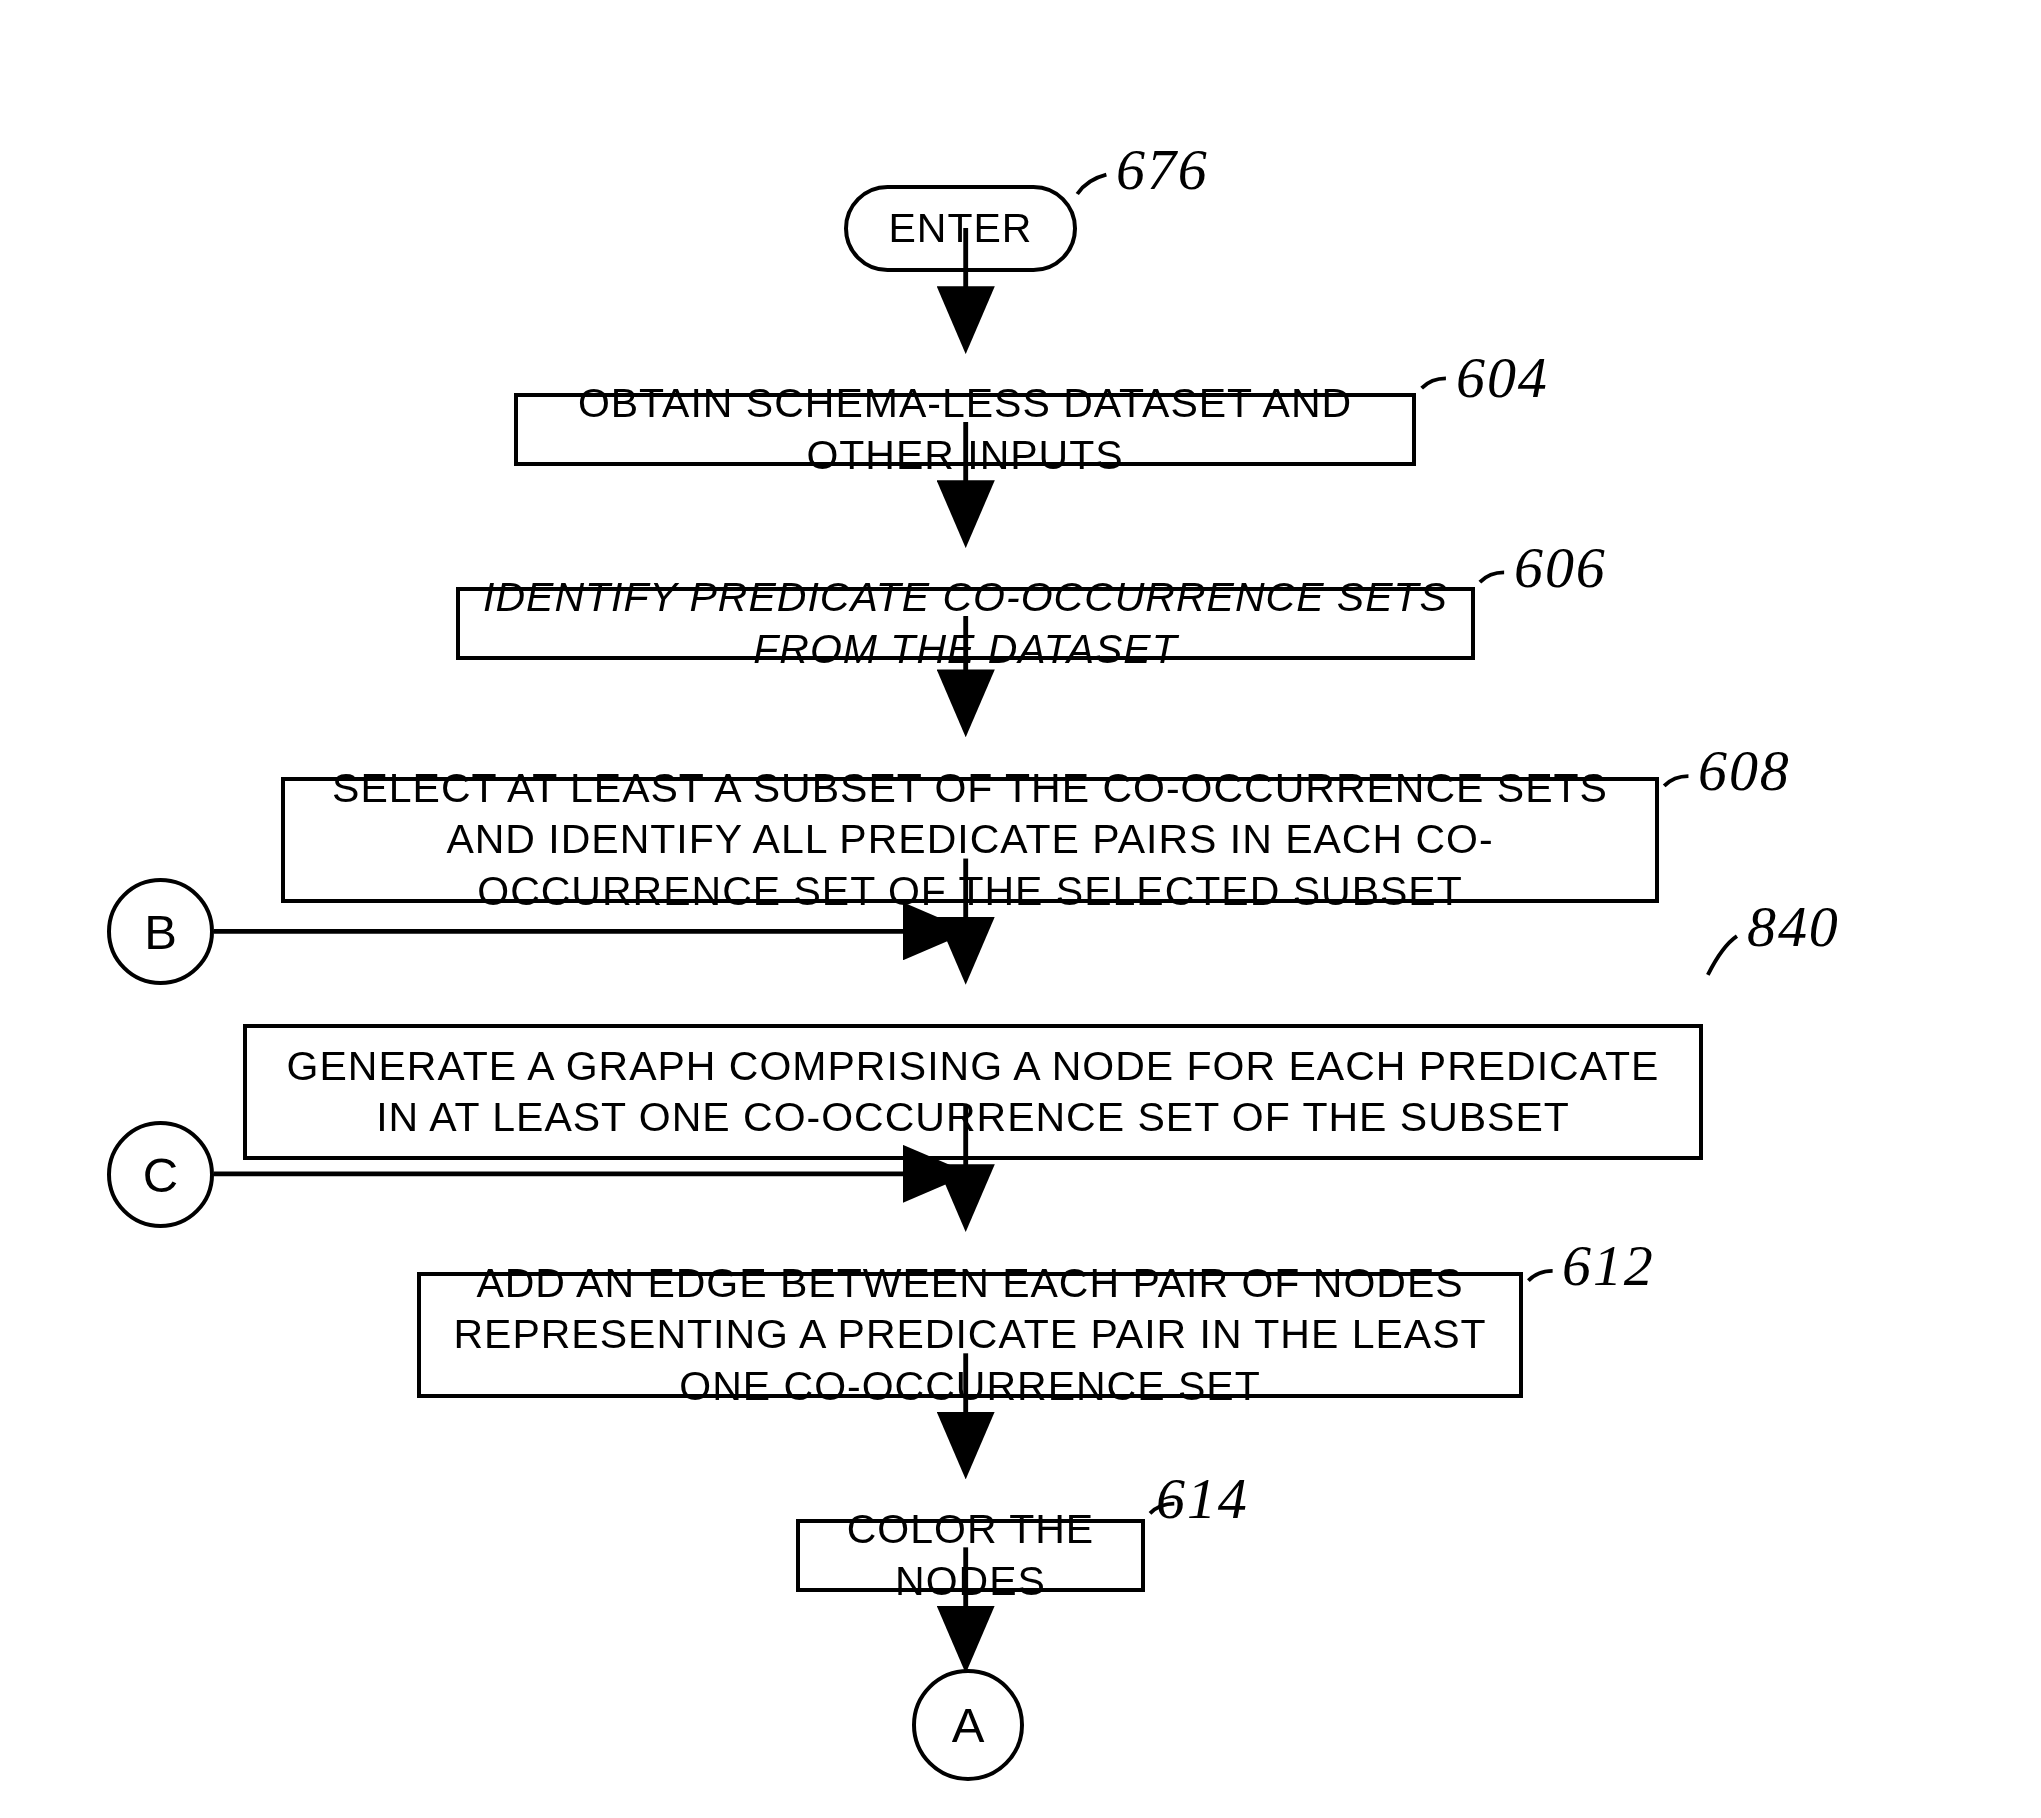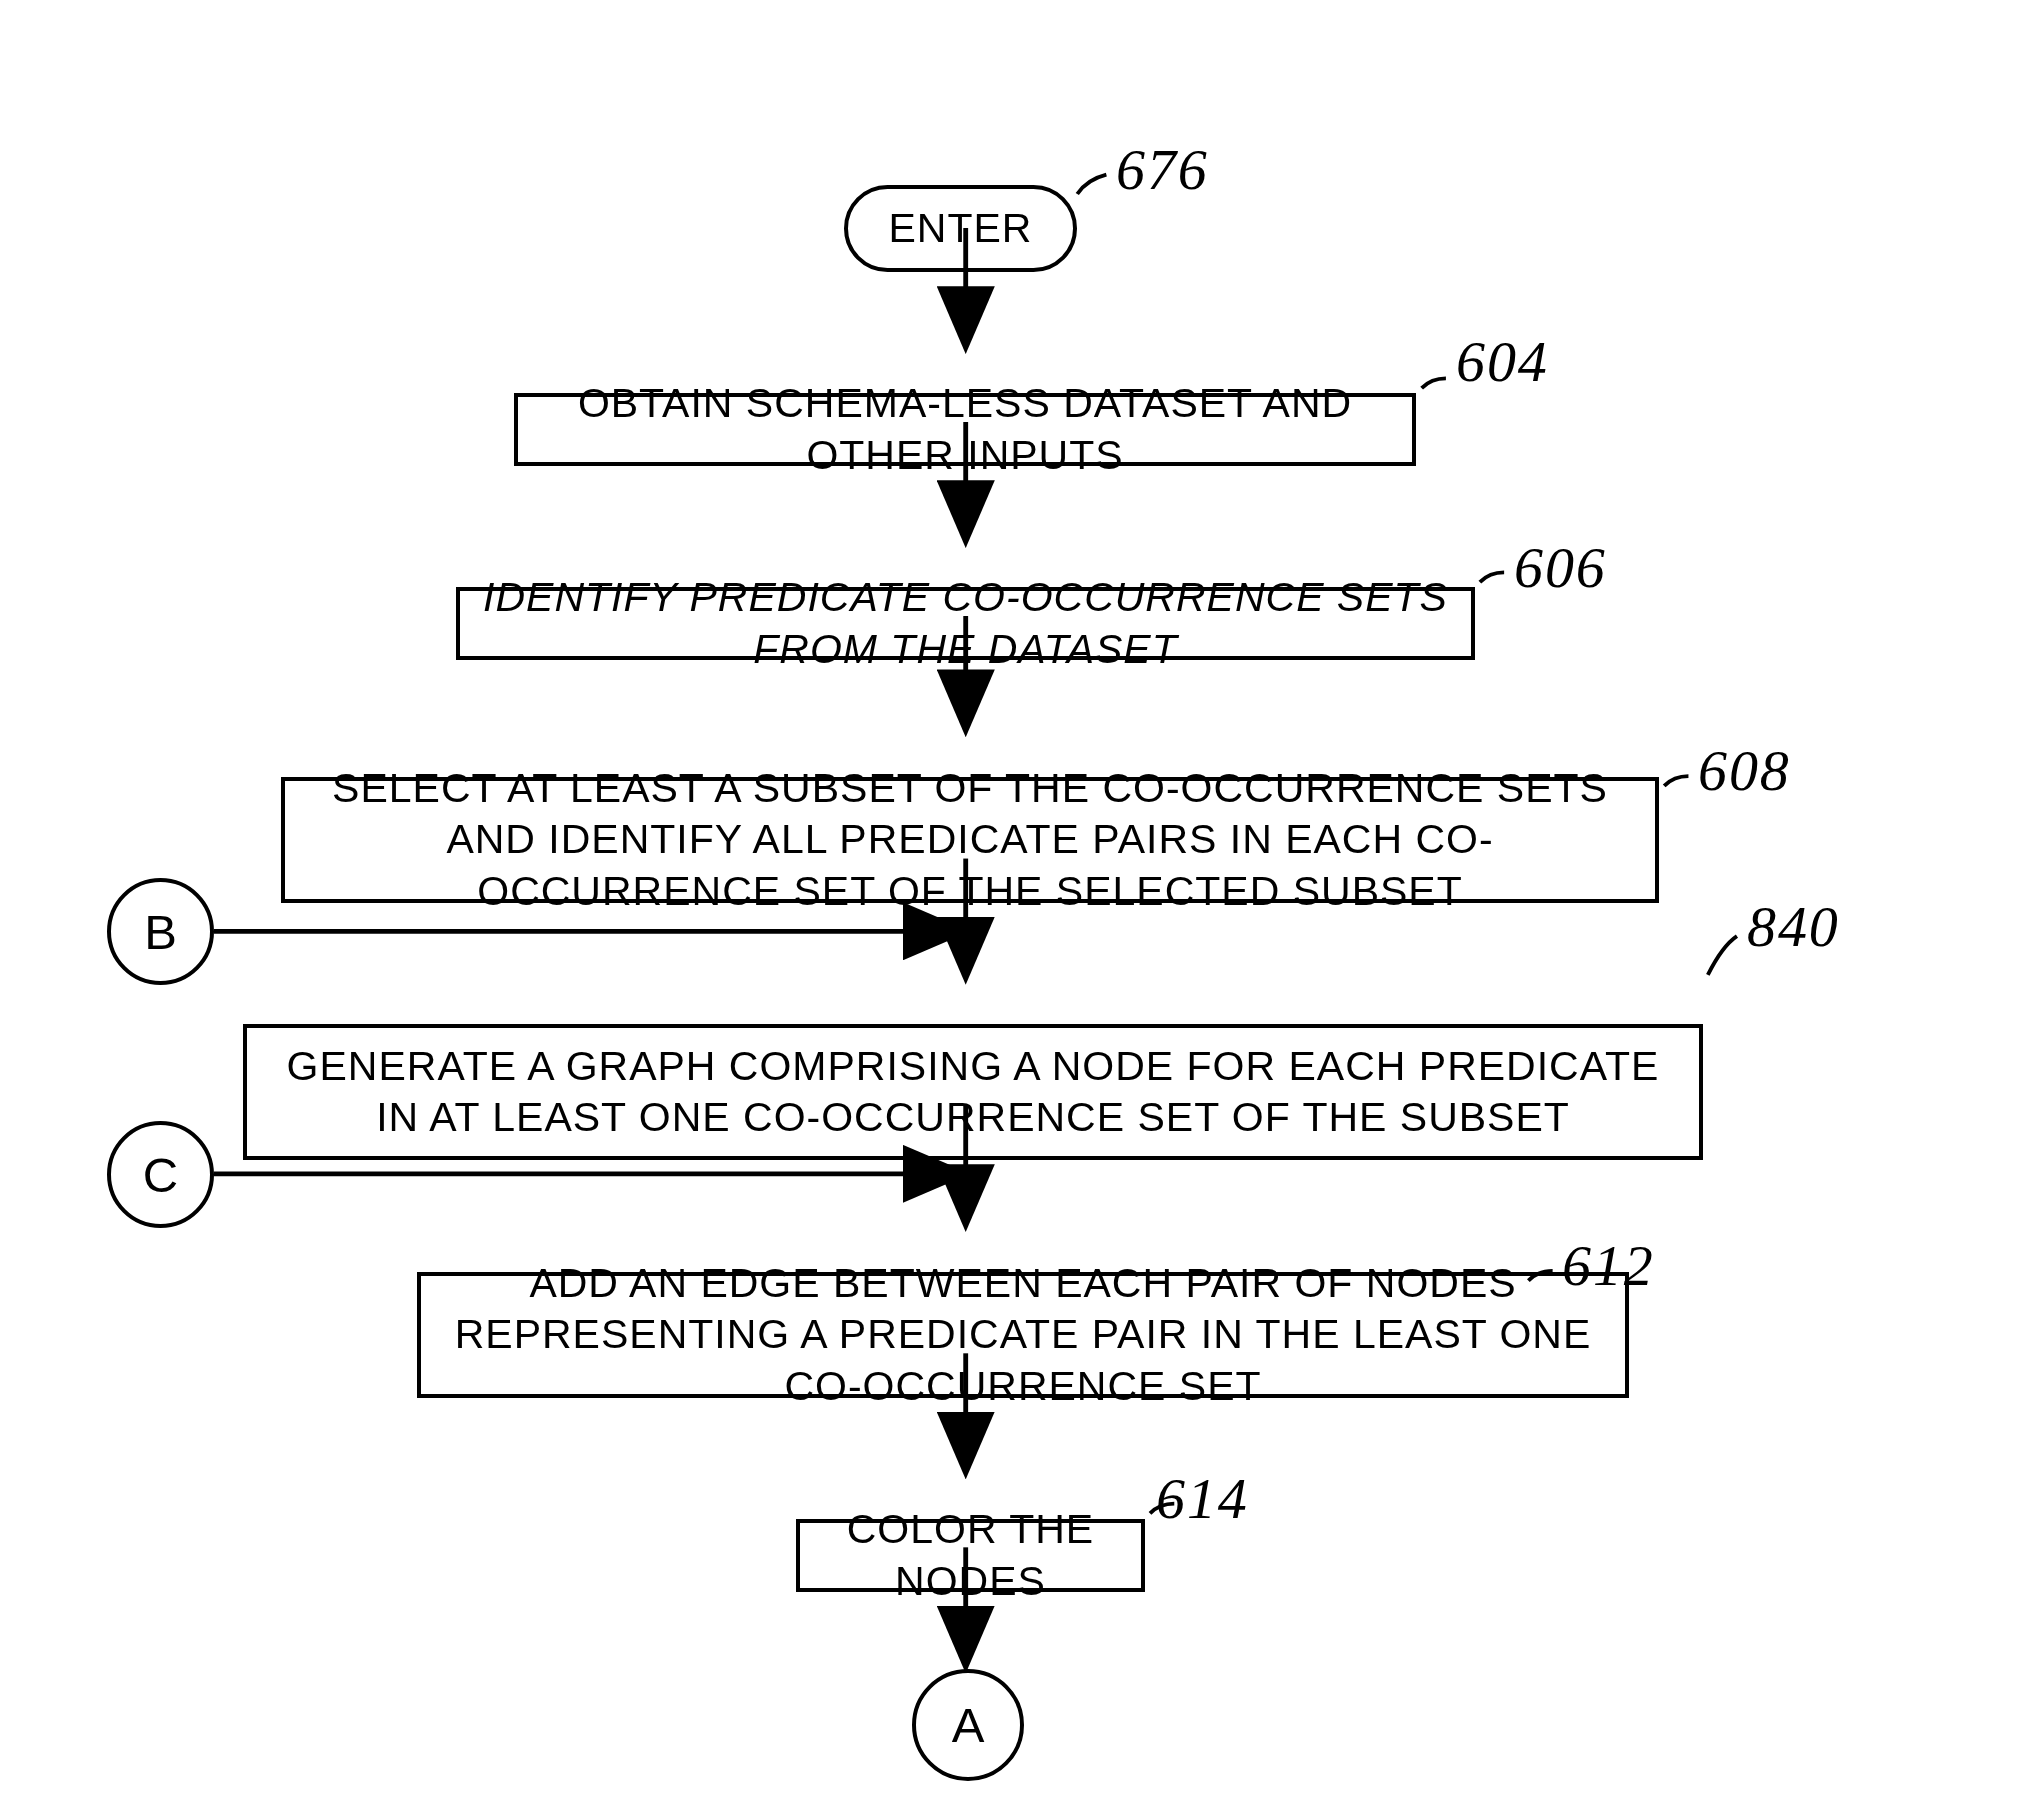--- a/index.html
+++ b/index.html
@@ -64,21 +64,21 @@
 <div class="canvas">
 
   <div class="node terminator" style="left:844px; top:141px; width:233px; height:87px;">
     <span>ENTER</span>
   </div>
   <div class="label" style="left:1116px; top:136px;">676</div>
 
   <div class="node" style="left:514px; top:349px; width:902px; height:73px;">
     <span>OBTAIN SCHEMA-LESS DATASET AND OTHER INPUTS</span>
   </div>
-  <div class="label" style="left:1456px; top:328px;">604</div>
+  <div class="label" style="left:1456px; top:344px;">604</div>
 
   <div class="node" style="left:456px; top:543px; width:1019px; height:73px;font-style:italic;">
     <span>IDENTIFY PREDICATE CO-OCCURRENCE SETS FROM THE DATASET</span>
   </div>
   <div class="label" style="left:1514px; top:534px;">606</div>
 
   <div class="node" style="left:281px; top:733px; width:1378px; height:126px;">
     <span>SELECT AT LEAST A SUBSET OF THE CO-OCCURRENCE SETS AND IDENTIFY ALL PREDICATE PAIRS IN EACH CO-OCCURRENCE SET OF THE SELECTED SUBSET</span>
   </div>
   <div class="label" style="left:1698px; top:737px;">608</div>
@@ -89,21 +89,21 @@
 
   <div class="node" style="left:243px; top:980px; width:1460px; height:136px;">
     <span>GENERATE A GRAPH COMPRISING A NODE FOR EACH PREDICATE IN AT LEAST ONE CO-OCCURRENCE SET OF THE SUBSET</span>
   </div>
   <div class="label" style="left:1747px; top:893px;">840</div>
 
   <div class="circle" style="left:107px; top:1121px; width:107px; height:107px;">
     <span>C</span>
   </div>
 
-  <div class="node" style="left:417px; top:1228px; width:1212px; height:126px;">
+  <div class="node" style="left:417px; top:1228px; width:1106px; height:126px;">
     <span>ADD AN EDGE BETWEEN EACH PAIR OF NODES REPRESENTING A PREDICATE PAIR IN THE LEAST ONE CO-OCCURRENCE SET</span>
   </div>
   <div class="label" style="left:1562px; top:1232px;">612</div>
 
   <div class="node" style="left:796px; top:1475px; width:349px; height:73px;">
     <span>COLOR THE NODES</span>
   </div>
   <div class="label" style="left:1156px; top:1465px;text-align:center;">614</div>
 
   <div class="circle" style="left:912px; top:1669px; width:112px; height:112px;">

